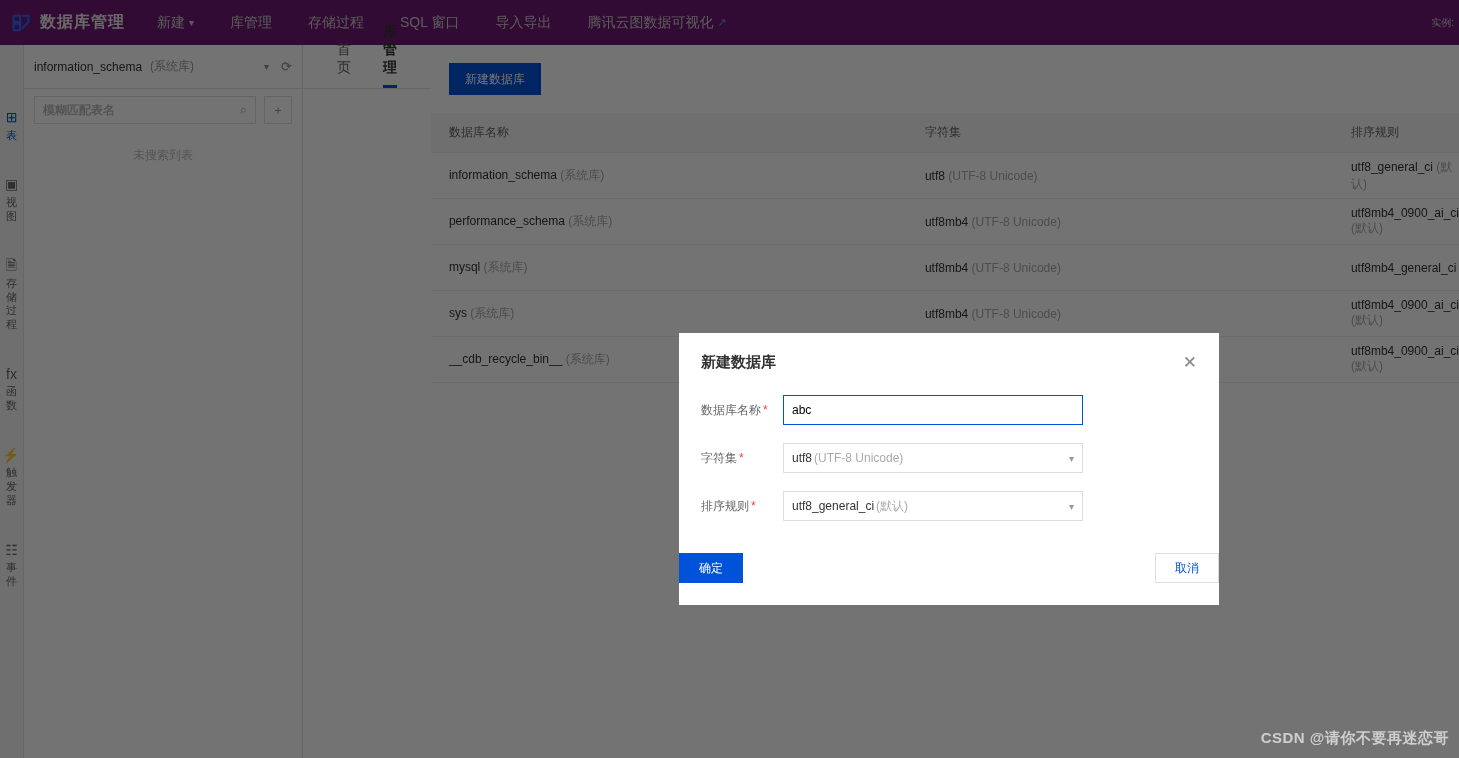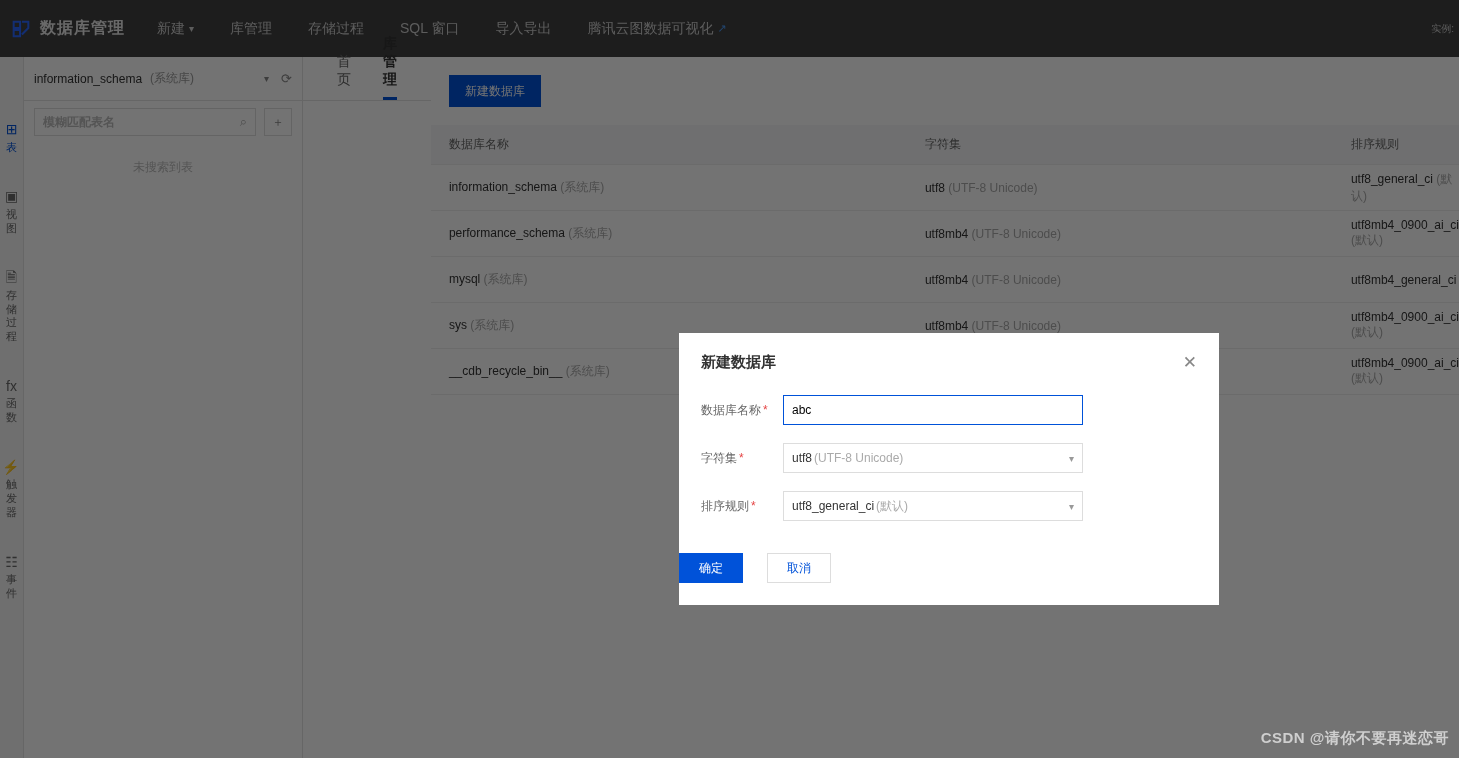--- a/index.html
+++ b/index.html
@@ -9,22 +9,22 @@
   background: #fff;
   color: #333;
   width: 1459px;
   height: 758px;
   overflow: hidden;
   position: relative;
 }
 
 
 .topnav {
-  height: 57px;
-  background: #404040;
+  height: 45px;
+  background: #701a75;
   display: flex;
   align-items: center;
   color: #ccc;
 }
 .logo {
   display: flex;
   align-items: center;
   padding: 0 14px 0 10px;
   font-size: 16px;
   font-weight: 600;
@@ -250,21 +250,21 @@
   cursor: pointer;
   position: relative;
   color: #333;
 }
 .form-select .sel-dim { color: #aaa; margin-left: 2px; }
 .form-select .sel-caret {
   position: absolute; right: 8px; color: #999; font-size: 10px;
 }
 .modal-foot {
   display: flex;
-  justify-content: flex-start;
+  justify-content: space-between;
   gap: 24px;
   padding: 10px 0 22px;
 }
 .modal-foot .btn {
   height: 30px; width: 64px;
   font-size: 12px;
   cursor: pointer;
 }
 .btn.ok { background: #0052d9; color: #fff; border: 0; }
 .btn.cancel { background: #fff; border: 1px solid #ddd; color: #0052d9; }

